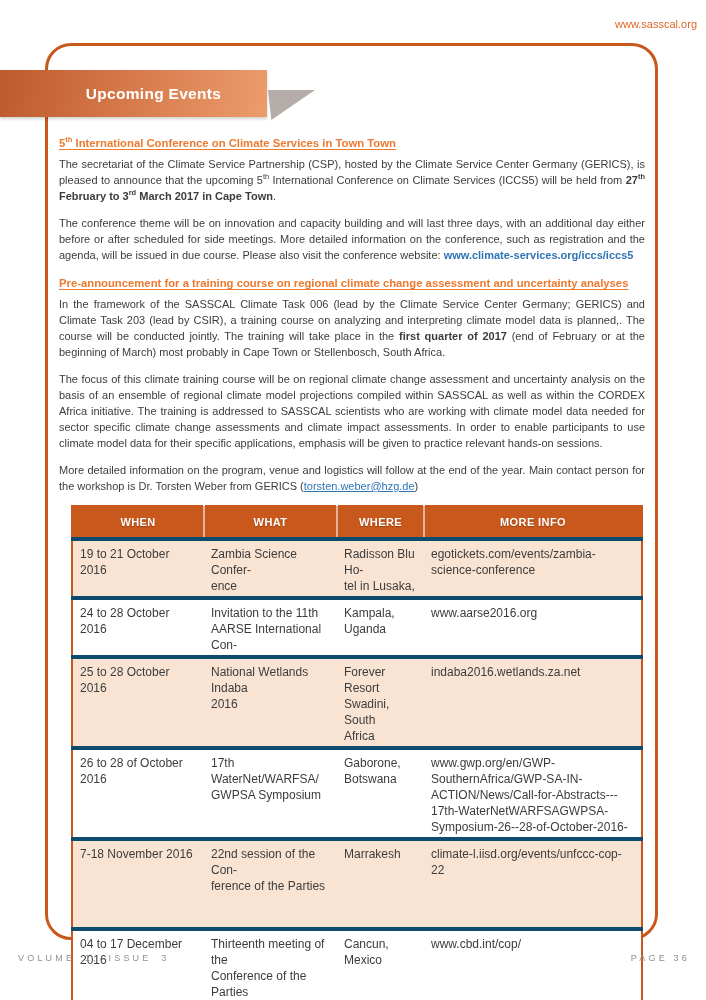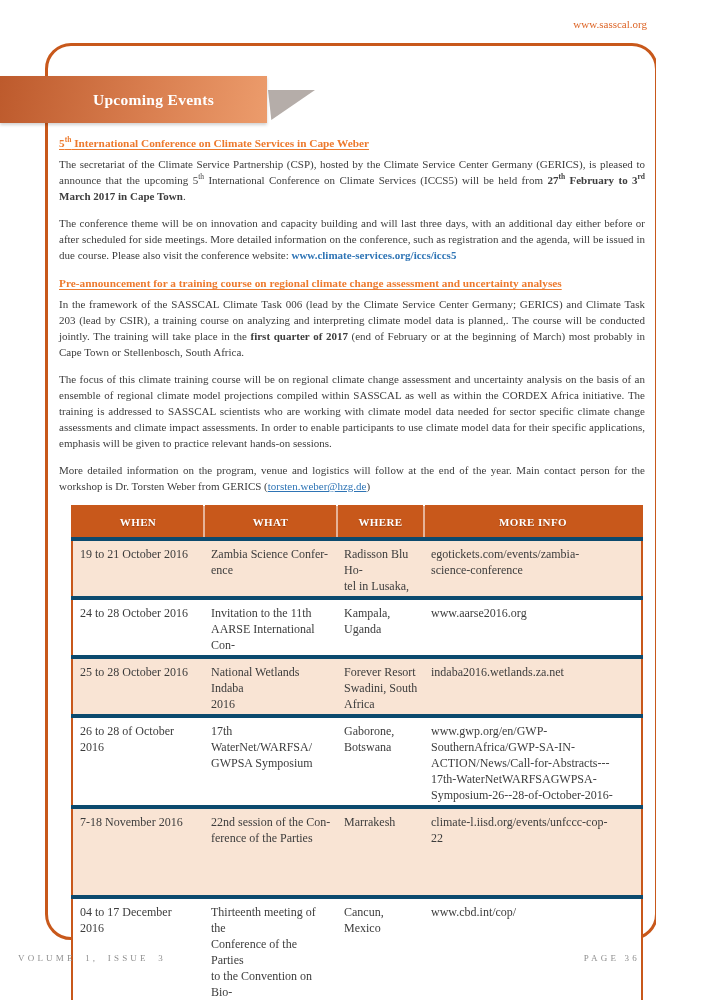--- a/index.html
+++ b/index.html
@@ -1,24 +1,24 @@
 <!DOCTYPE html>
 <html><head>
 <meta charset="utf-8">
 <style>
   html,body{margin:0;padding:0;background:#ffffff;}
-  .page{position:relative;width:656px;height:1000px;background:#fff;overflow:hidden;
-        font-family:Liberation Serif, serif;}
+  .page{position:relative;width:706px;height:1000px;background:#fff;overflow:hidden;
+        font-family:Liberation Sans, sans-serif;}
 
   .site-url{position:absolute;top:18px;right:9px;font-size:11px;color:#DD6527;}
 
   .frame{position:absolute;left:45px;top:43px;width:607px;height:891px;
          border:3px solid #C8581B;border-radius:26px;background:#fff;}
 
-  .banner{position:absolute;left:0;top:76px;width:267px;height:47px;z-index:3;
+  .banner{position:absolute;left:0;top:70px;width:267px;height:47px;z-index:3;
           background:linear-gradient(100deg,#BD5A2C 0%,#D97E4F 55%,#EC9C6C 100%);
           display:flex;align-items:center;justify-content:center;
           padding-left:40px;box-sizing:border-box;
           box-shadow:0 2px 3px rgba(0,0,0,0.18);}
   .banner-text{color:#ffffff;font-weight:bold;font-size:15.5px;letter-spacing:.3px;}
   .banner-arrow{position:absolute;left:268px;top:90px;width:47px;height:30px;z-index:2;
           background:#B5ADA9;clip-path:polygon(0 0,100% 0,7% 100%);}
 
   .content{position:absolute;left:3px;top:3px;right:3px;box-sizing:border-box;
            padding:88px 7px 0 8px;}
@@ -63,21 +63,21 @@
 </head>
 <body>
 
 <div class="page">
 
   <a class="site-url">www.sasscal.org</a>
 
   <div class="frame">
     <div class="content">
 
-      <h3 class="sec-heading"><span>5</span><sup>th</sup><span> International Conference on Climate Services in Cape Weber</span></h3>
+      <h3 class="sec-heading"><span>5</span><sup>th</sup><span> International Conference on Climate Services in Town Town</span></h3>
       <p class="para"><span>The secretariat of the Climate Service Partnership (CSP), hosted by the Climate Service Center Germany (GERICS), is pleased to announce that the upcoming 5</span><sup>th</sup><span> International Conference on Climate Services (ICCS5) will be held from </span><span class="b">27</span><sup class="b">th</sup><span class="b"> February to 3</span><sup class="b">rd</sup><span class="b"> March 2017 in Cape Town</span><span>.</span></p>
       <p class="para"><span>The conference theme will be on innovation and capacity building and will last three days, with an additional day either before or after scheduled for side meetings. More detailed information on the conference, such as registration and the agenda, will be issued in due course. Please also visit the conference website: </span><a class="b lnk" href="#">www.climate-services.org/iccs/iccs5</a></p>
 
       <h3 class="sec-heading second"><span>Pre-announcement for a training course on regional climate change assessment and uncertainty analyses</span></h3>
       <p class="para"><span>In the framework of the SASSCAL Climate Task 006 (lead by the Climate Service Center Germany; GERICS) and Climate Task 203 (lead by CSIR), a training course on analyzing and interpreting climate model data is planned,. The course will be conducted jointly. The training will take place in the </span><span class="b">first quarter of 2017</span><span> (end of February or at the beginning of March) most probably in Cape Town or Stellenbosch, South Africa.</span></p>
       <p class="para"><span>The focus of this climate training course will be on regional climate change assessment and uncertainty analysis on the basis of an ensemble of regional climate model projections compiled within SASSCAL as well as within the CORDEX Africa initiative. The training is addressed to SASSCAL scientists who are working with climate model data needed for sector specific climate change assessments and climate impact assessments. In order to enable participants to use climate model data for their specific applications, emphasis will be given to practice relevant hands-on sessions.</span></p>
       <p class="para"><span>More detailed information on the program, venue and logistics will follow at the end of the year. Main contact person for the workshop is Dr. Torsten Weber from GERICS (</span><a class="u lnk" href="#">torsten.weber@hzg.de</a><span>)</span></p>
 
       <table class="events">
         <colgroup>

